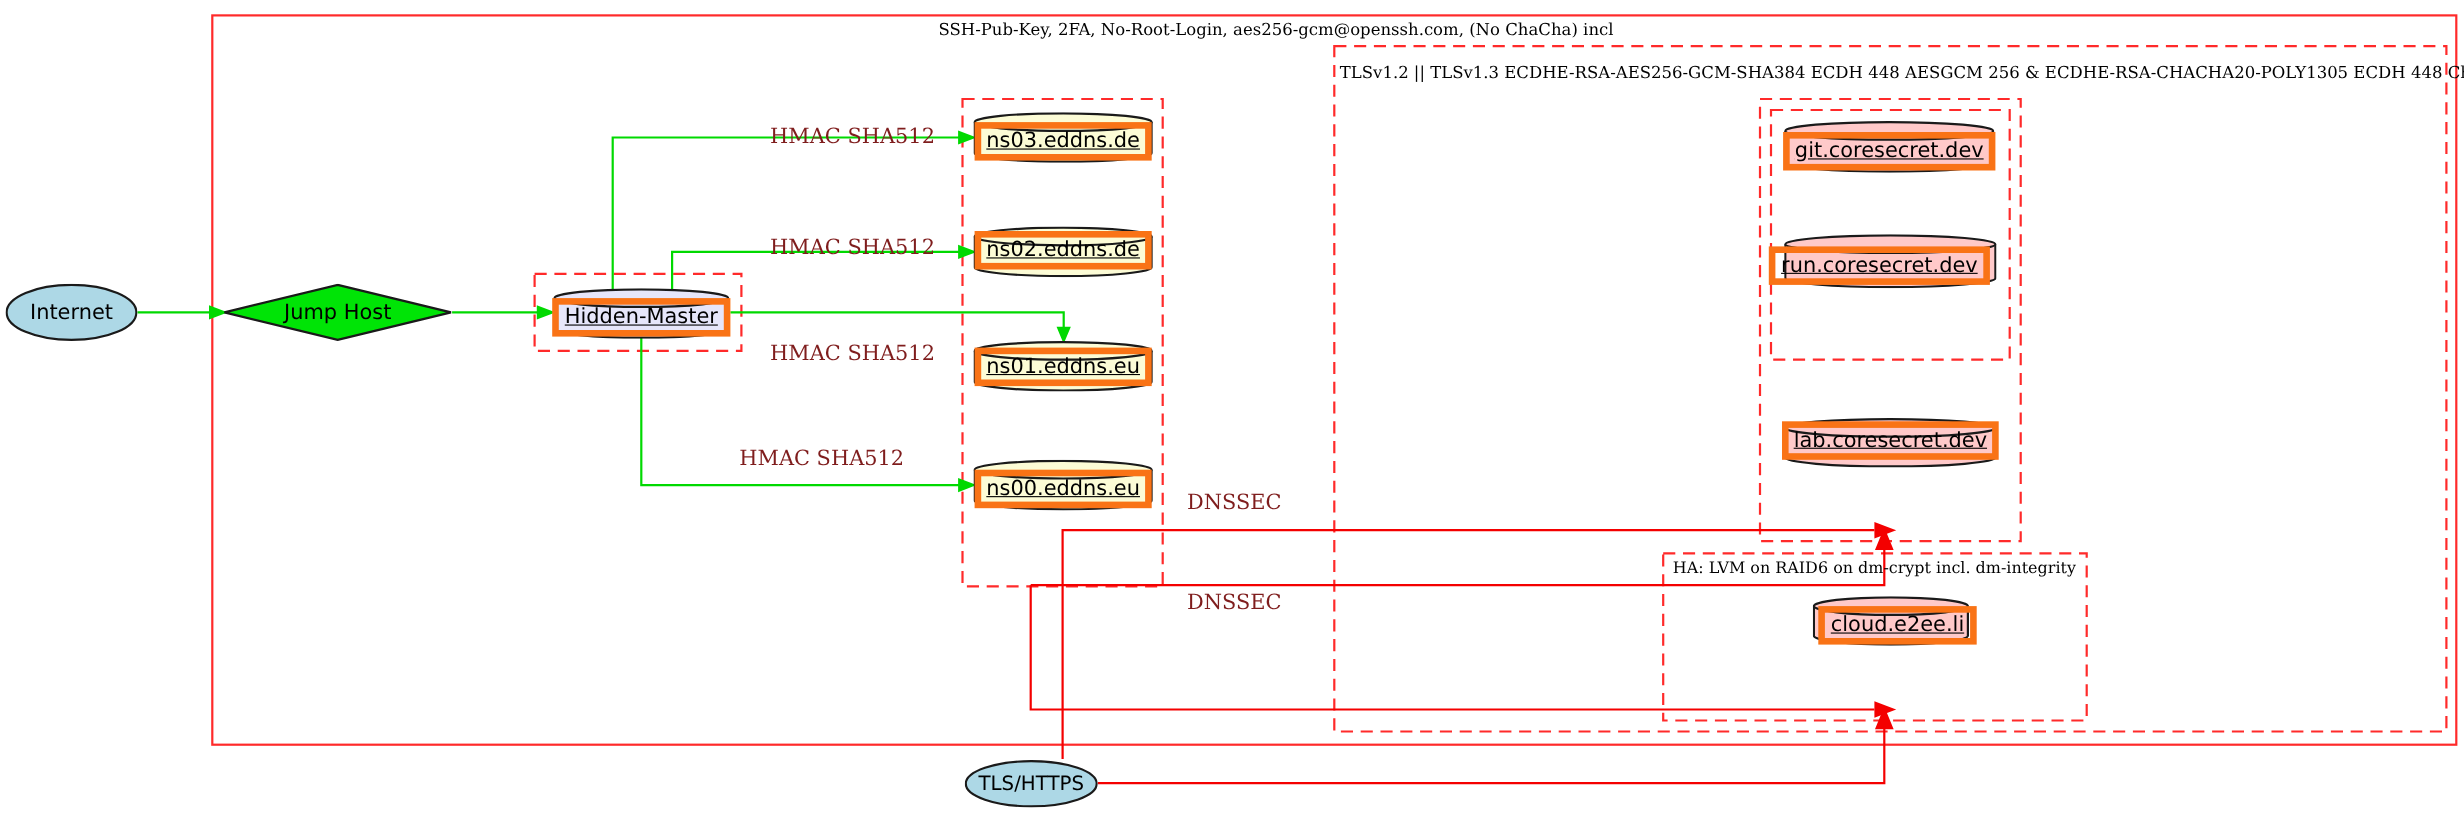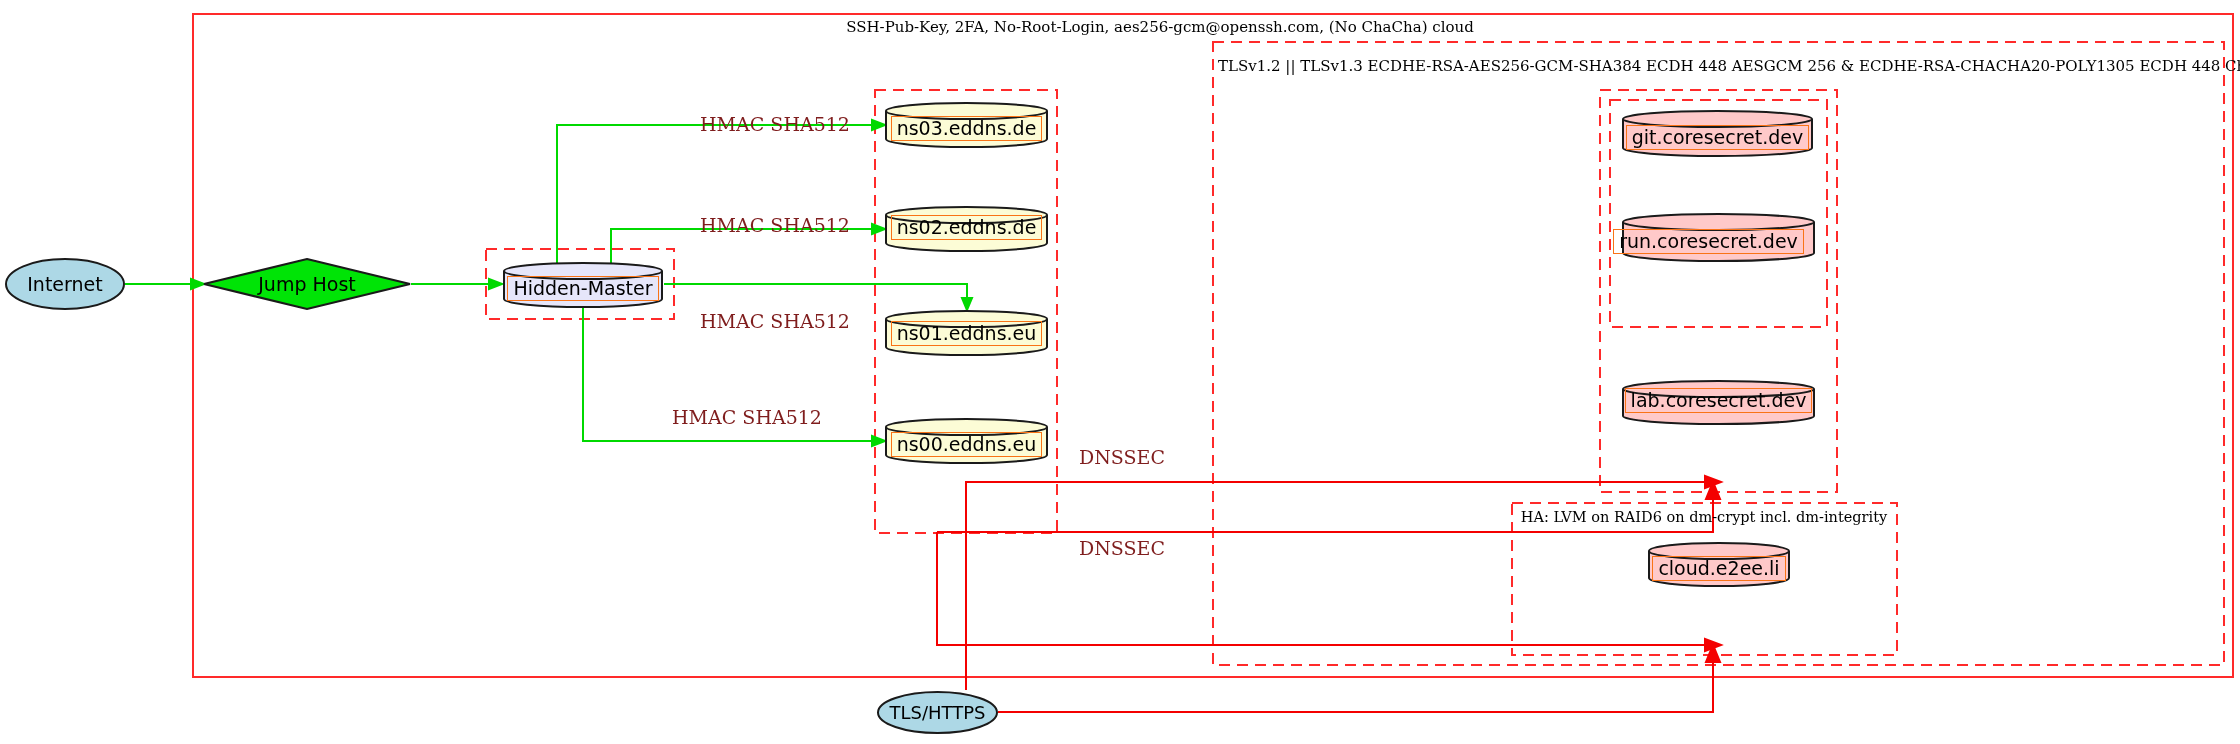--- a/index.html
+++ b/index.html
@@ -4,21 +4,21 @@
 <style>
   html,body{margin:0;padding:0;background:#ffffff;}
   #canvas{position:relative;width:2240px;height:744px;background:#ffffff;overflow:hidden;
           font-family:"DejaVu Sans",sans-serif;}
   #wires{position:absolute;left:0;top:0;}
   .node{position:absolute;}
   .node svg{position:absolute;left:0;top:0;display:block;}
   .node .lbl{position:absolute;left:0;top:0;right:0;bottom:0;display:flex;align-items:center;
              justify-content:center;font:19px "DejaVu Sans",sans-serif;color:#000;}
   .cyl .lbl{padding-top:7px;}
-  .cyl .lbl span{border:1px solid #f97316;padding:0 5px;line-height:23px;white-space:nowrap;}
+  .cyl .lbl span{border:6px solid #f97316;padding:0 5px;line-height:23px;white-space:nowrap;text-decoration:underline;}
   .edge-label{position:absolute;font:19px "DejaVu Serif",serif;color:#7f1d1d;text-align:center;
               white-space:nowrap;line-height:24px;}
   .cluster-label{position:absolute;font:15px "DejaVu Serif",serif;color:#000;text-align:center;
                  white-space:nowrap;line-height:16px;}
 </style>
 </head>
 <body>
 
 <div id="canvas">
 
@@ -82,21 +82,21 @@
           <polygon points="1713,482 1706,499 1720,499"></polygon>
         </g>
         <g>
           <polygon points="1721,645 1705,639 1705,651"></polygon>
           <polygon points="1713,645 1706,662 1720,662"></polygon>
         </g>
       </g>
     </g>
   </svg>
 
-  <div class="cluster-label" style="left:760px;top:19px;width:800px;">SSH-Pub-Key, 2FA, No-Root-Login, aes256-gcm@openssh.com, (No ChaCha) cloud</div>
+  <div class="cluster-label" style="left:760px;top:19px;width:800px;">SSH-Pub-Key, 2FA, No-Root-Login, aes256-gcm@openssh.com, (No ChaCha) incl</div>
   <div class="cluster-label" style="left:1218px;top:58px;width:996px;">TLSv1.2 || TLSv1.3 ECDHE-RSA-AES256-GCM-SHA384 ECDH 448 AESGCM 256 &amp; ECDHE-RSA-CHACHA20-POLY1305 ECDH 448 ChaCha20 256</div>
   <div class="cluster-label" style="left:1504px;top:509px;width:400px;font-size:14.5px;">HA: LVM on RAID6 on dm-crypt incl. dm-integrity</div>
 
   <div class="edge-label" style="left:655px;top:112px;width:240px;">HMAC SHA512</div>
   <div class="edge-label" style="left:655px;top:213px;width:240px;">HMAC SHA512</div>
   <div class="edge-label" style="left:655px;top:309px;width:240px;">HMAC SHA512</div>
   <div class="edge-label" style="left:627px;top:405px;width:240px;">HMAC SHA512</div>
   <div class="edge-label" style="left:1042px;top:445px;width:160px;">DNSSEC</div>
   <div class="edge-label" style="left:1042px;top:536px;width:160px;">DNSSEC</div>
 
@@ -187,21 +187,21 @@
   <div class="node cyl" style="left:1622px;top:380px;width:193px;height:34px;">
     <svg width="193" height="45">
       <path d="M1,9 L1,36 A95.5,8 0 0 0 192,36 L192,9" stroke="#1a1a1a" stroke-width="2" fill="#ffc9c9"></path>
       <ellipse cx="96.5" cy="9" rx="95.5" ry="8" stroke="#1a1a1a" stroke-width="2" fill="#ffc9c9"></ellipse>
     </svg>
     <div class="lbl">
         <span>lab.coresecret.dev</span>
       </div>
   </div>
 
-  <div class="node cyl" style="left:1648px;top:542px;width:142px;height:45px;">
+  <div class="node cyl" style="left:1648px;top:542px;width:142px;height:45px;padding-left:12px;">
     <svg width="142" height="45">
       <path d="M1,9 L1,36 A70,8 0 0 0 141,36 L141,9" stroke="#1a1a1a" stroke-width="2" fill="#ffc9c9"></path>
       <ellipse cx="71" cy="9" rx="70" ry="8" stroke="#1a1a1a" stroke-width="2" fill="#ffc9c9"></ellipse>
     </svg>
     <div class="lbl">
         <span>cloud.e2ee.li</span>
       </div>
   </div>
 
   <div class="node" style="left:877px;top:691px;width:121px;height:43px;">

